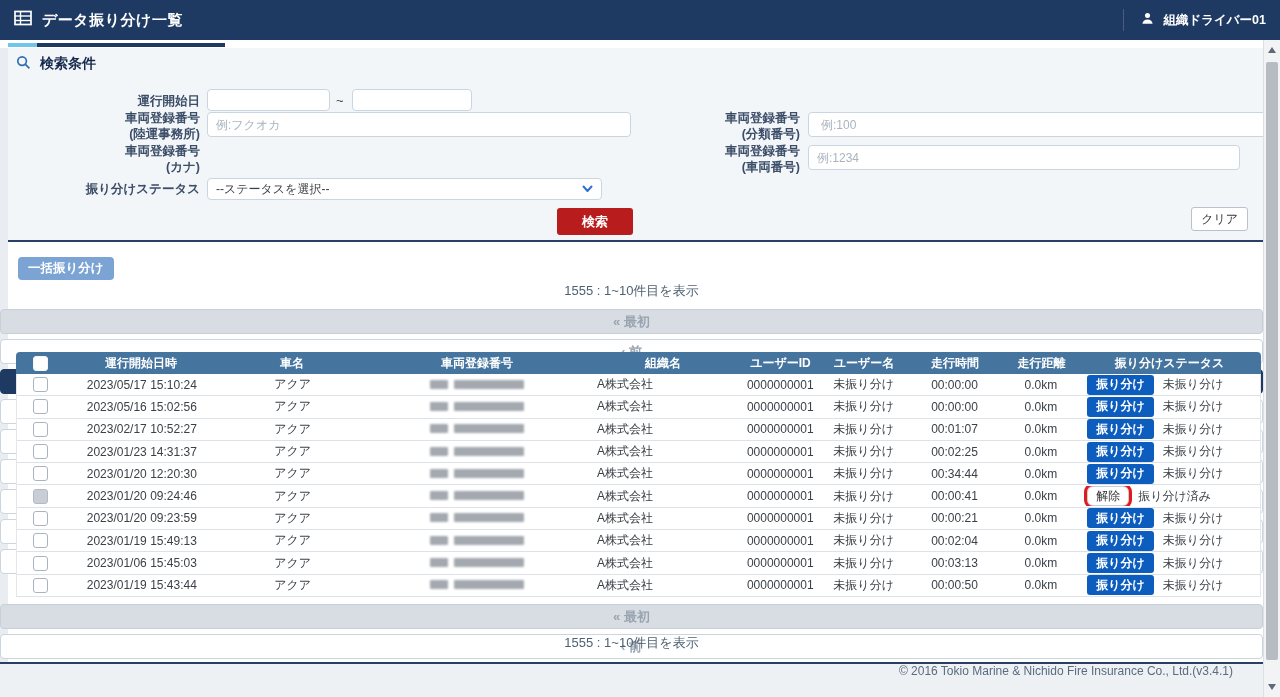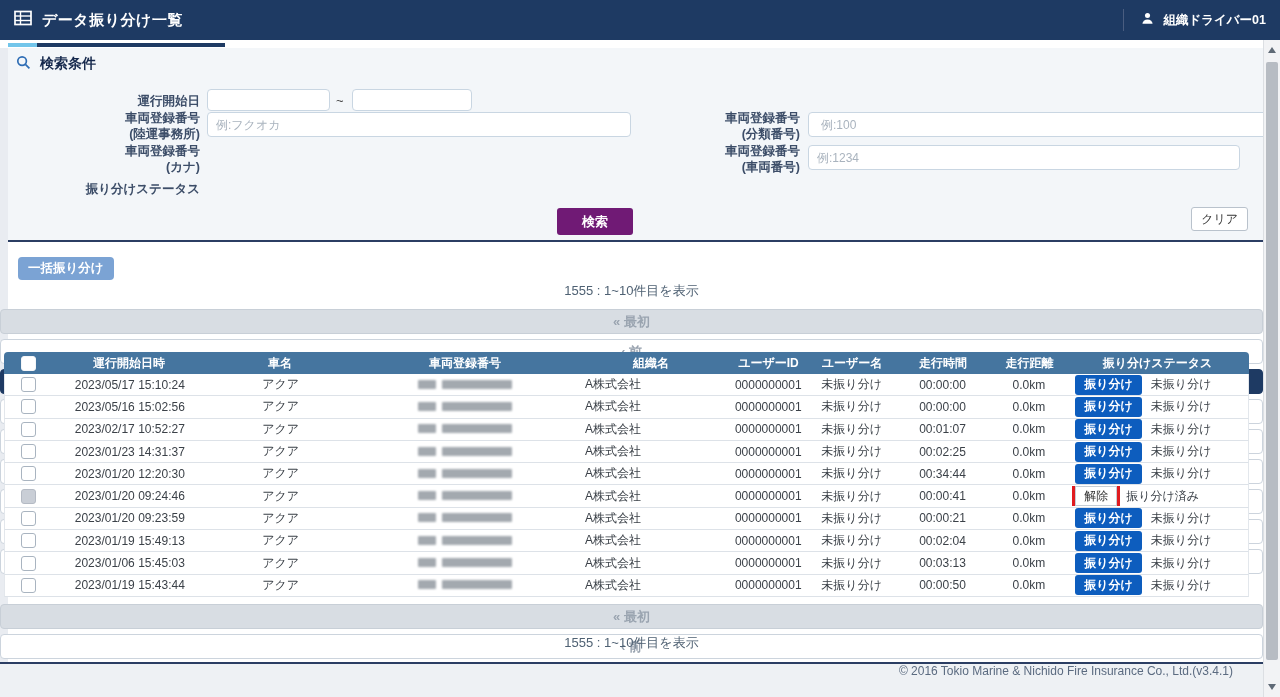--- a/index.html
+++ b/index.html
@@ -34,21 +34,21 @@
   input.txt { position:absolute; border:1px solid #c9d6e2; border-radius:4px; background:#fff;
               font-size:12px; padding:0 8px; box-sizing:border-box; color:#000000;
               font-family:"Liberation Sans","DejaVu Sans",sans-serif; }
   input.txt::placeholder { color:#a9b3be; }
   .tilde { position:absolute; font-size:13px; color:#444; }
   .selectbox { position:absolute; left:199px; top:130px; width:395px; height:22px;
                border:1px solid #c9d6e2; border-radius:4px; background:#fff; font-size:12px;
                color:#3a3f45; display:flex; align-items:center; justify-content:space-between;
                padding:0 8px; box-sizing:border-box; cursor:default; }
   .btn-search { position:absolute; left:549px; top:160px; width:76px; height:27px;
-                background:#701a75; color:#fff; font-weight:bold; font-size:13px;
+                background:#b91c1c; color:#fff; font-weight:bold; font-size:13px;
                 border:none; border-radius:3px; cursor:pointer;
                 font-family:"Liberation Sans","DejaVu Sans",sans-serif; }
   .btn-clear { position:absolute; right:15px; top:159px; height:24px; padding:0 9px;
                background:#fff; border:1px solid #b9c2cc; border-radius:3px; font-size:12px;
                color:#333; cursor:pointer; font-family:"Liberation Sans","DejaVu Sans",sans-serif; }
 
   
   .btn-bulk { position:absolute; left:18px; top:257px; height:23px; padding:0 10px;
               background:#7ba3d4; color:#fff; font-size:12.5px; font-weight:bold;
               border:none; border-radius:4px; cursor:pointer;
@@ -62,42 +62,42 @@
   .pager-bottom { top:604px; }
   .pg { display:inline-flex; align-items:center; justify-content:center; height:25px;
         min-width:30px; padding:0 8px; border:1px solid #ccd4dd; border-radius:4px;
         background:#fff; color:#1e3a63; font-size:13px; font-weight:bold;
         box-sizing:border-box; cursor:pointer; }
   .pg.state-disabled-solid { background:#d8dde3; color:#9aa4b0; border-color:#c8cfd7; cursor:default; }
   .pg.state-disabled { color:#9aa4b0; cursor:default; }
   .pg.state-active { background:#1e3a63; color:#fff; border-color:#1e3a63; }
 
   
-  .table { position:absolute; left:4px; top:352px; width:1245px; font-size:12px; }
+  .table { position:absolute; left:16px; top:352px; width:1245px; font-size:12px; }
   .thead { display:flex; background:#45759f; color:#fff; font-weight:bold; height:22px;
            align-items:center; border-radius:4px 4px 0 0; }
   .trow { display:flex; height:22.3px; align-items:center; background:#fff;
           border-bottom:1px solid #dde2e8; border-left:1px solid #e3e7ec;
           border-right:1px solid #e3e7ec; box-sizing:border-box; color:#3b4148; }
   .cell { text-align:center; box-sizing:border-box; overflow:hidden; white-space:nowrap; }
   .w0{width:48px}.w1{width:154px}.w2{width:148px}.w3{width:222px}.w4{width:150px}
   .w5{width:85px}.w6{width:82px}.w7{width:100px}.w8{width:73px}.w9{width:183px}
   .cell.org { text-align:left; padding-left:9px; }
   .cell.status { text-align:left; padding-left:10px; display:flex; align-items:center; gap:9px; }
   .checkbox { width:13px; height:13px; border:1px solid #a9b4c0; border-radius:3px;
               background:#fff; margin:0 auto; cursor:pointer; }
   .checkbox.disabled { background:#c9ced6; border-color:#b4bac4; cursor:default; }
   .checkbox.header { border-color:#f4f6f8; background:#fff; }
   .redact { display:inline-flex; gap:6px; align-items:center; filter:blur(1.3px); opacity:.8; }
   .redact i { display:block; background:#8d949c; border-radius:1px; height:9px; }
   .redact .a{width:18px}.redact .b{width:70px}
   .btn-assign { background:#0d5dbe; color:#fff; border:none; border-radius:3px; font-size:12px;
                 font-weight:bold; height:20px; padding:0 9px; cursor:pointer;
                 font-family:"Liberation Sans","DejaVu Sans",sans-serif; }
-  .btn-release { background:#fff; color:#333; border:1px solid #c6cdd5; border-radius:0;
+  .btn-release { background:#fff; color:#333; border:1px solid #c6cdd5; border-radius:6px;
                  height:20px; padding:0 8px; font-size:12px; cursor:pointer;
                  font-family:"Liberation Sans","DejaVu Sans",sans-serif; }
   .btn-release.hl { outline:3px solid #e01b1f; }
 
   
   .footer-line { position:absolute; left:0; top:662px; width:1263px; height:2px; background:#2b3e63; }
   .footer { position:absolute; left:0; top:664px; width:1263px; height:33px; background:#eef1f4; }
   .copyright { position:absolute; right:30px; top:0; font-size:12px; color:#5b6b80; }
 
   
@@ -176,20 +176,28 @@
     <div>(カナ)</div>
   </div>
 
   <div class="f-label right" style="top:95px;">
     <div>車両登録番号</div>
     <div>(車両番号)</div>
   </div>
   <input class="txt" style="left: 800px; top: 97px; width: 432px; height: 25px;" type="text" placeholder="例:1234">
 
   <div class="f-label" style="top:133px;">振り分けステータス</div>
+  <div class="selectbox">
+    <span>--ステータスを選択--</span>
+    <span>
+      <svg width="11" height="8" viewBox="0 0 11 8">
+        <polyline points="1.5,1.5 5.5,6 9.5,1.5" fill="none" stroke="#2f6fd0" stroke-width="2" stroke-linecap="round" stroke-linejoin="round"></polyline>
+      </svg>
+    </span>
+  </div>
 
   <button class="btn-search">検索</button>
   <button class="btn-clear">クリア</button>
 </div>
 
 <button class="btn-bulk">一括振り分け</button>
 
 <div class="info info-top">1555 : 1~10件目を表示</div>
 <div class="pager pager-top">
     <div class="pg state-disabled-solid">« 最初</div>

